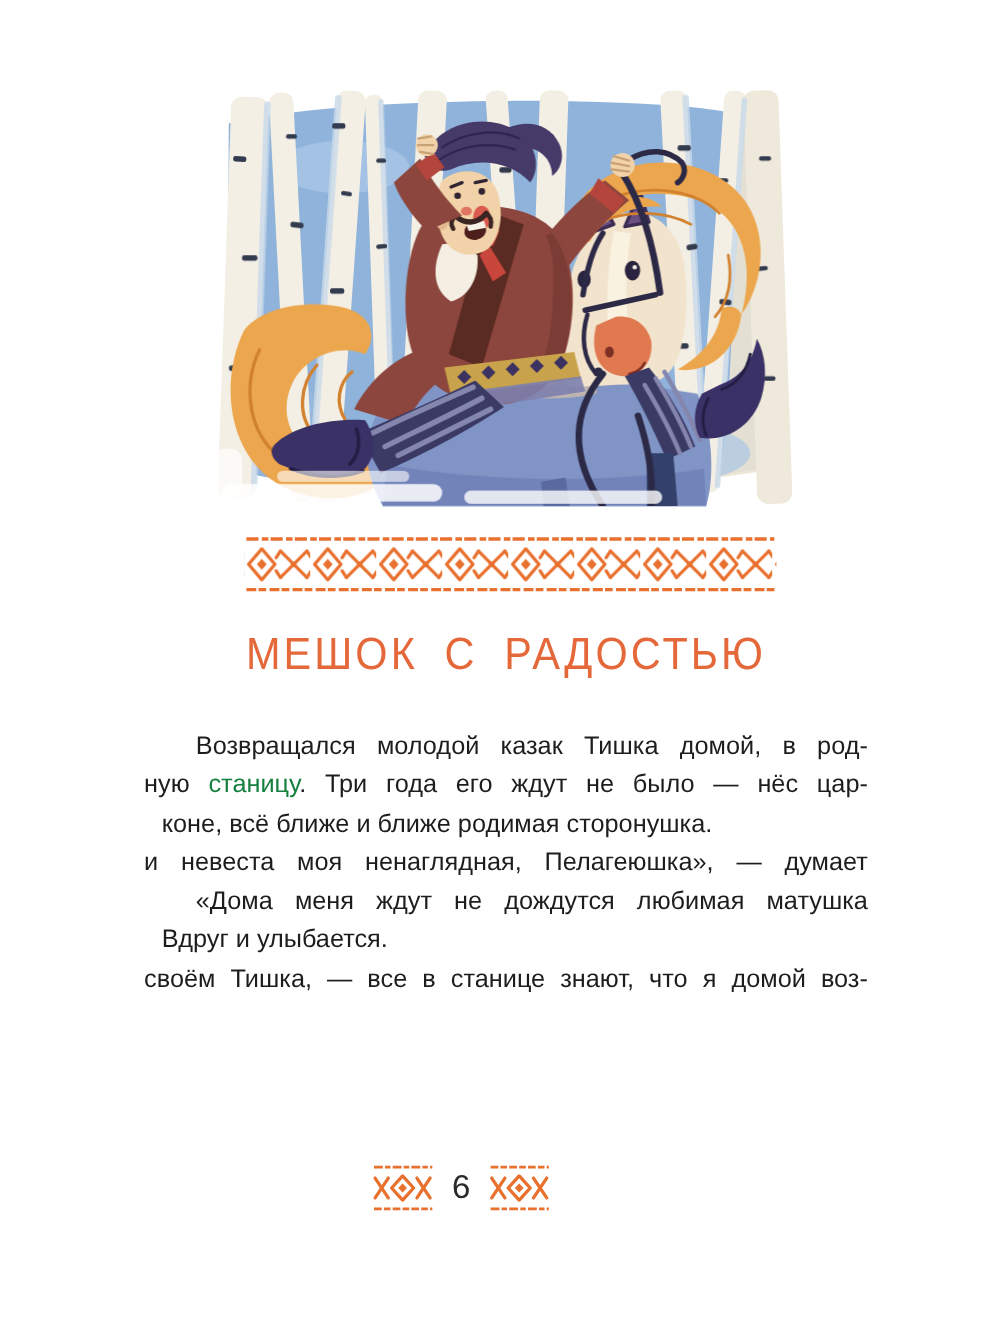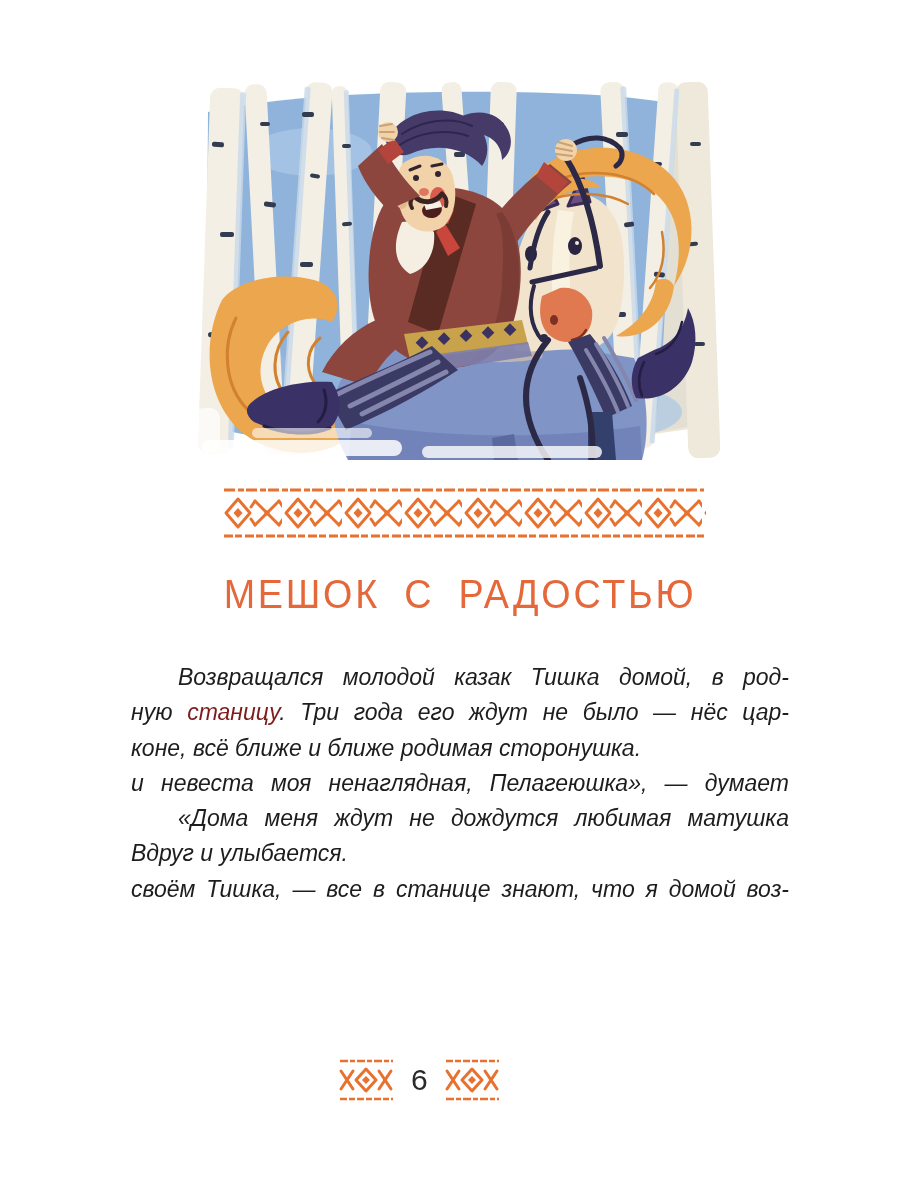--- a/index.html
+++ b/index.html
@@ -24,24 +24,24 @@
     letter-spacing:3px;word-spacing:12px;font-weight:400;
     transform:scaleX(.92);transform-origin:50% 50%;
     white-space:nowrap;
   }
 
   
   .body-text{
     position:absolute;left:131px;top:660px;width:658px;
     font-size:23px;line-height:35.3px;color:#1d1d1f;
   }
-  .line{text-align:justify;text-align-last:justify;white-space:nowrap;font-style:italic;}
-  .line.last{text-align-last:left;}
+  .line{text-align:justify;text-align-last:justify;white-space:nowrap;}
+  .line.last{text-align-last:left;margin-left:16px;}
   .line.first{text-indent:47px;}
-  .hl{color:#7f1d1d;}
+  .hl{color:#15803d;}
 
   
   .pagefoot{
     position:absolute;left:338px;top:1056px;height:48px;
     display:flex;align-items:center;gap:13px;
   }
   .page-number{font-size:30px;color:#2b2b2b;padding:0 3px;font-family:"Liberation Sans",sans-serif;}
   .mini-orn svg{display:block;}
 </style>
 </head>

